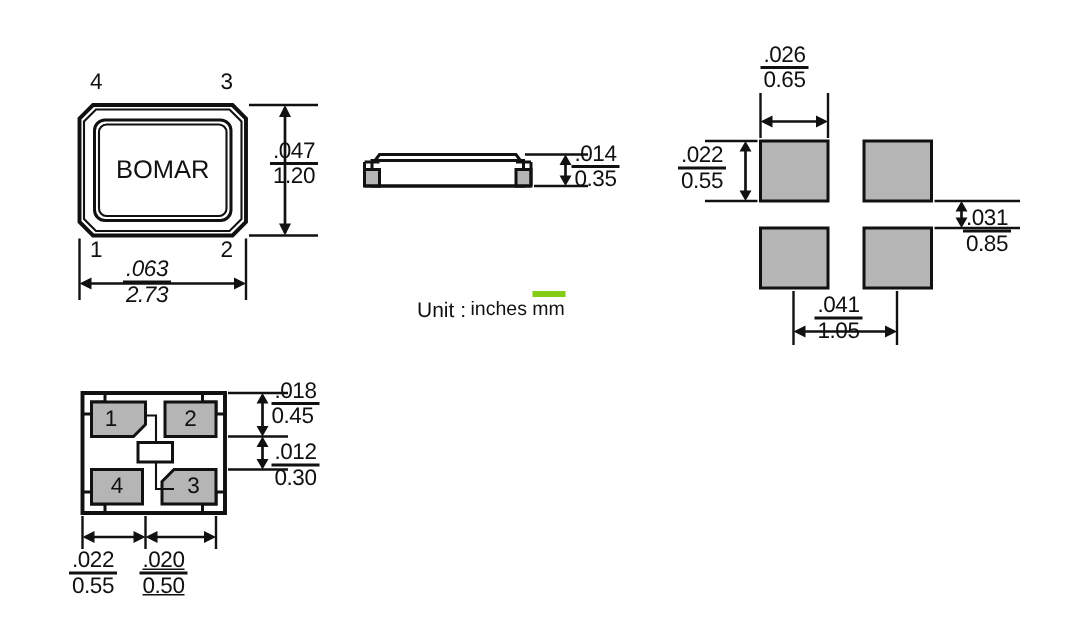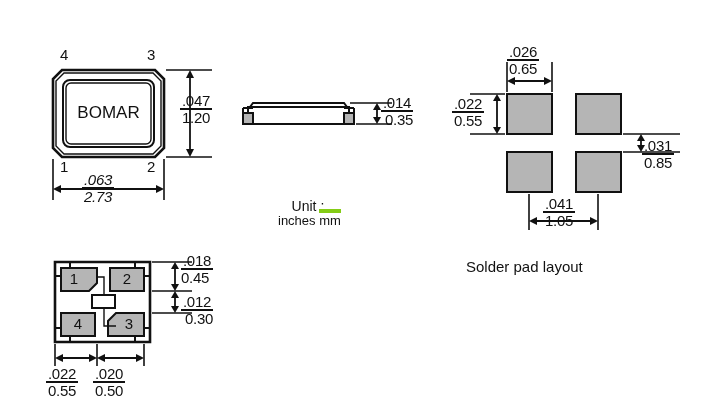--- a/index.html
+++ b/index.html
@@ -32,21 +32,20 @@
 
   
   #unit-note{
     position:absolute;
     font-size:14px;
     color:#111;
     white-space:nowrap;
     display:flex;
     align-items:center;
     z-index:6;
-    flex-direction:column;
   }
   #unit-note .u-lead{margin-right:3px;}
   #unit-note .u-frac{
     display:inline-block;
     text-align:center;
     font-size:13px;
     line-height:1.05;
   }
   #unit-note .u-frac .den{border-top:4px solid #84cc16;}
 
@@ -240,62 +239,61 @@
 
   <div class="dim" style="left:180px;top:93px;">
     <span class="num">.047</span>
     <span class="den">1.20</span>
   </div>
   <div class="dim" style="left:82px;top:172px;font-style:italic;">
     <span class="num">.063</span>
     <span class="den">2.73</span>
   </div>
 
-  <div class="dim" style="left:381px;top:95px;text-align:right;">
+  <div class="dim" style="left:381px;top:95px;text-align:center;">
     <span class="num">.014</span>
     <span class="den">0.35</span>
   </div>
 
   <div id="unit-note" style="left:278px;top:198px;">
     <span class="u-lead">Unit :</span>
     <span class="u-frac">
       <span class="num">inches</span>
       <span class="den">mm</span>
     </span>
   </div>
 
   <div class="dim" style="left:181px;top:253px;text-align:left;">
     <span class="num">.018</span>
     <span class="den">0.45</span>
   </div>
-  <div class="dim" style="left:181px;top:294px;text-align:right;">
+  <div class="dim" style="left:181px;top:294px;text-align:center;">
     <span class="num">.012</span>
     <span class="den">0.30</span>
   </div>
   <div class="dim" style="left:46px;top:366px;">
     <span class="num">.022</span>
     <span class="den">0.55</span>
   </div>
-  <div class="dim" style="left:93px;top:366px;">
+  <div class="dim" style="left:93px;top:366px;text-decoration:underline;">
     <span class="num">.020</span>
     <span class="den">0.50</span>
   </div>
 
-  <div class="dim" style="left:507px;top:44px;text-align:center;">
+  <div class="dim" style="left:507px;top:29px;text-align:center;">
     <span class="num">.026</span>
     <span class="den">0.65</span>
   </div>
   <div class="dim" style="left:452px;top:96px;">
     <span class="num">.022</span>
     <span class="den">0.55</span>
   </div>
   <div class="dim" style="left:642px;top:122px;text-align:center;margin-top:16px;">
     <span class="num">.031</span>
     <span class="den">0.85</span>
   </div>
   <div class="dim" style="left:543px;top:196px;">
     <span class="num">.041</span>
     <span class="den">1.05</span>
   </div>
 
-  <div class="caption" style="left:466px;top:258px;">Solder pad layout</div>
 
 </div>
 
 </body></html>

